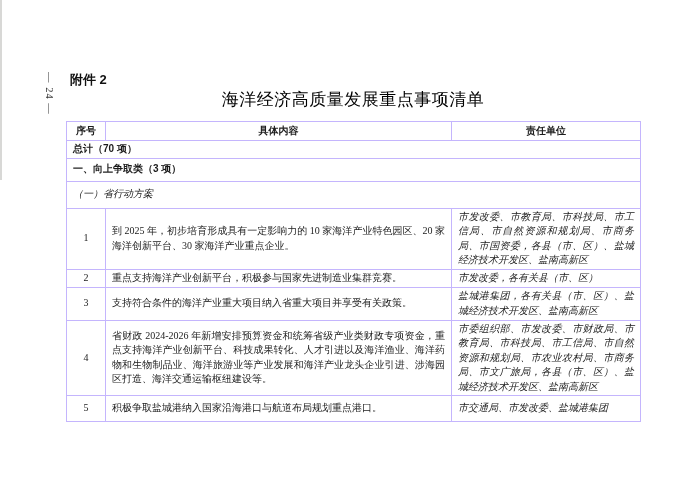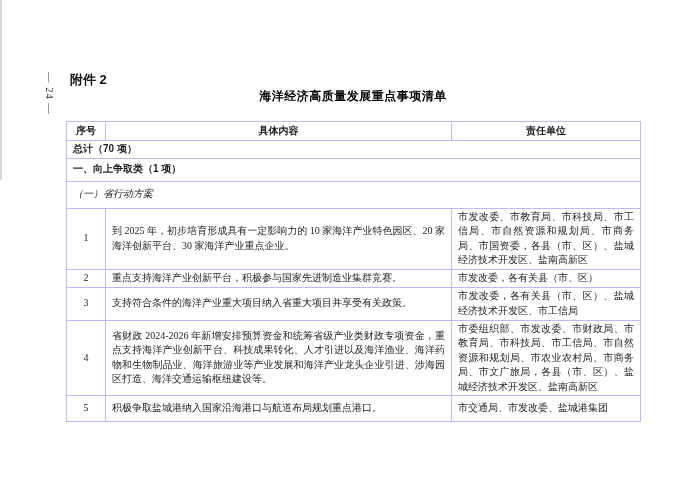--- a/index.html
+++ b/index.html
@@ -15,21 +15,21 @@
     font-family:"Liberation Serif",serif;
   }
   .attachment{
     position:absolute;left:70px;top:55px;
     font-family:"Liberation Sans","DejaVu Sans",sans-serif;
     font-weight:bold;font-size:13px;color:#111;margin-top:16px;
   }
   .title{
     position:absolute;left:66px;top:88px;width:574px;margin:0;
     text-align:center;font-family:"Liberation Sans","DejaVu Sans",sans-serif;
-    font-weight:bold;font-size:12px;letter-spacing:0.5px;color:#000;
+    font-weight:normal;font-size:17px;letter-spacing:0.5px;color:#000;
   }
   table.doc{
     position:absolute;left:66px;top:121px;width:574px;
     border-collapse:collapse;table-layout:fixed;
     border:1.5px solid #3a3a3a;
   }
   table.doc td{
     border:1px solid #c4b5fd;
     padding:1px 6px;vertical-align:middle;
     font-size:10px;line-height:1.45;color:#1c1c1c;
@@ -42,21 +42,21 @@
   td.section{
     font-family:"Liberation Sans","DejaVu Sans",sans-serif;
     font-weight:bold;font-size:11px;padding-left:5px;
   }
   td.subsection{
     font-style:italic;font-size:10.5px;padding-left:5px;
     font-family:"Liberation Serif","DejaVu Serif",serif;
   }
   td.num{text-align:center;font-size:10.5px;padding:0;}
   td.content{text-align:justify;}
-  td.unit{text-align:justify;line-height:1.42;}
+  td.unit{text-align:justify;line-height:1.42;font-style:italic;}
 </style>
 </head>
 <body>
 
 <div class="page">
   <div class="scan-edge"></div>
 
   <div class="page-number">— 24 —</div>
 
   <div class="attachment">附件 2</div>
@@ -72,39 +72,39 @@
     <tbody>
       <tr style="height:19px">
         <td class="head">序号</td>
         <td class="head">具体内容</td>
         <td class="head">责任单位</td>
       </tr>
       <tr style="height:16px">
         <td class="section" colspan="3">总计（70 项）</td>
       </tr>
       <tr style="height:23px">
-        <td class="section" colspan="3">一、向上争取类（1 项）</td>
+        <td class="section" colspan="3">一、向上争取类（3 项）</td>
       </tr>
       <tr style="height:27px">
         <td class="subsection" colspan="3">（一）省行动方案</td>
       </tr>
       <tr style="height:59px">
         <td class="num">1</td>
         <td class="content">到 2025 年，初步培育形成具有一定影响力的 10 家海洋产业特色园区、20 家海洋创新平台、30 家海洋产业重点企业。</td>
         <td class="unit">市发改委、市教育局、市科技局、市工信局、市自然资源和规划局、市商务局、市国资委，各县（市、区）、盐城经济技术开发区、盐南高新区</td>
       </tr>
       <tr style="height:18px">
         <td class="num">2</td>
         <td class="content">重点支持海洋产业创新平台，积极参与国家先进制造业集群竞赛。</td>
         <td class="unit">市发改委，各有关县（市、区）</td>
       </tr>
       <tr style="height:33px">
         <td class="num">3</td>
         <td class="content">支持符合条件的海洋产业重大项目纳入省重大项目并享受有关政策。</td>
-        <td class="unit">市发改委，各有关县（市、区）、盐城经济技术开发区、市工信局</td>
+        <td class="unit">盐城港集团，各有关县（市、区）、盐城经济技术开发区、盐南高新区</td>
       </tr>
       <tr style="height:72px">
         <td class="num">4</td>
         <td class="content">省财政 2024-2026 年新增安排预算资金和统筹省级产业类财政专项资金，重点支持海洋产业创新平台、科技成果转化、人才引进以及海洋渔业、海洋药物和生物制品业、海洋旅游业等产业发展和海洋产业龙头企业引进、涉海园区打造、海洋交通运输枢纽建设等。</td>
         <td class="unit">市委组织部、市发改委、市财政局、市教育局、市科技局、市工信局、市自然资源和规划局、市农业农村局、市商务局、市文广旅局，各县（市、区）、盐城经济技术开发区、盐南高新区</td>
       </tr>
       <tr style="height:26px">
         <td class="num">5</td>
         <td class="content">积极争取盐城港纳入国家沿海港口与航道布局规划重点港口。</td>
         <td class="unit">市交通局、市发改委、盐城港集团</td>

